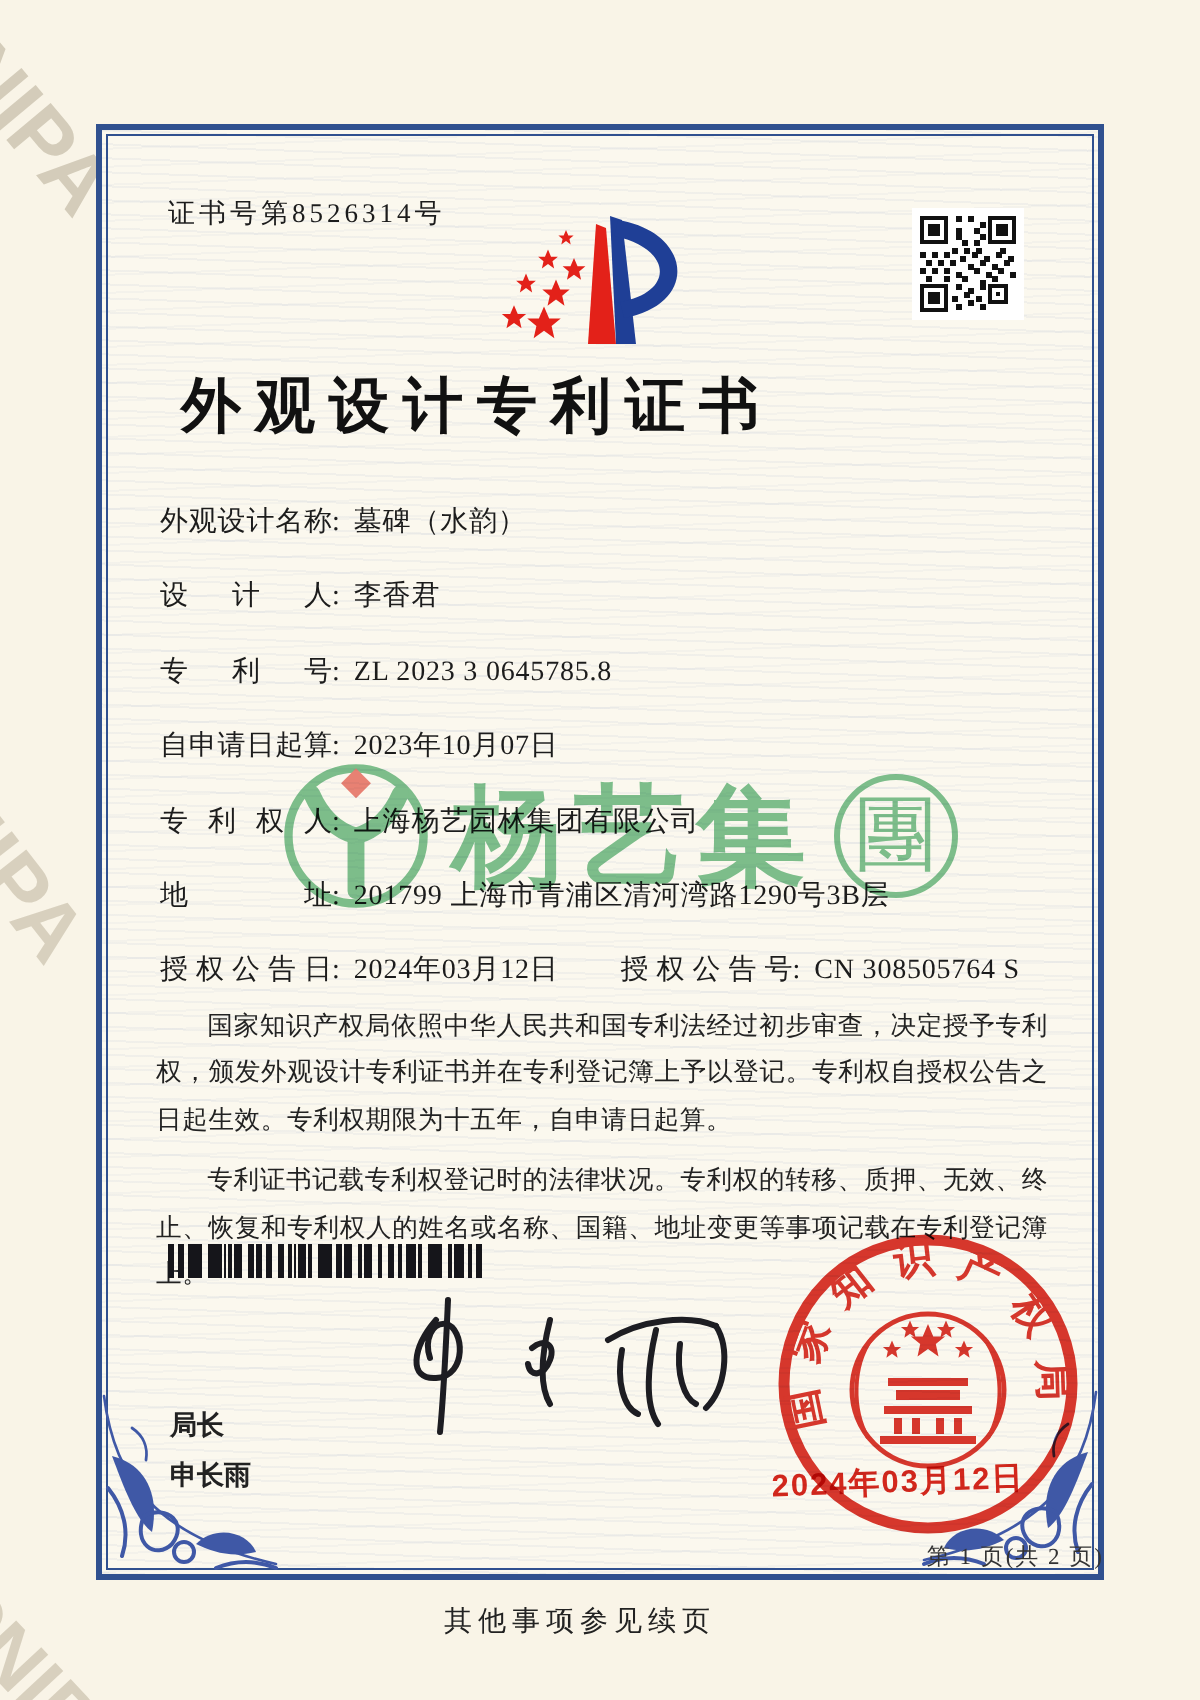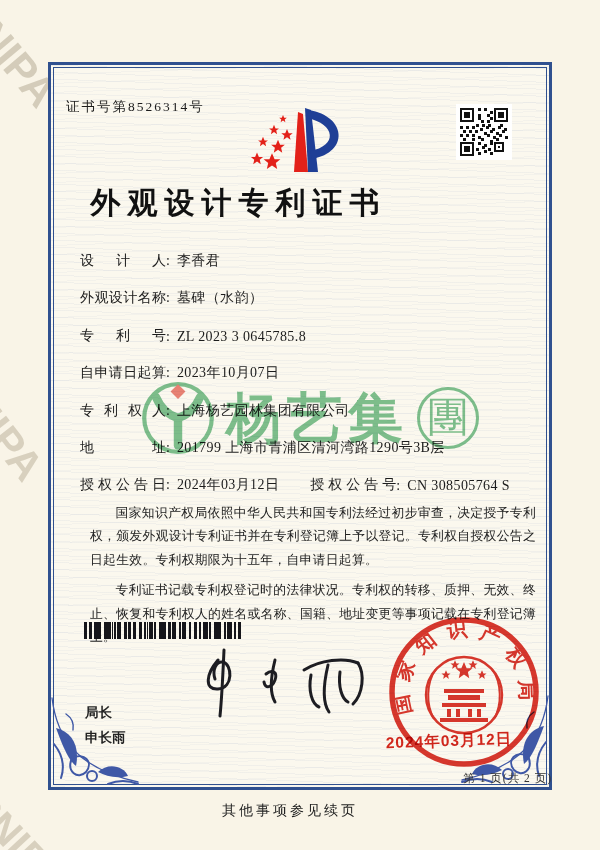--- a/index.html
+++ b/index.html
@@ -19,38 +19,38 @@
 
   
   .frame{position:absolute;left:48px;top:62px;width:504px;height:728px;box-sizing:border-box;
          border:3px solid #30508f;z-index:2;
          background-color:#fbf8ee;
          background-image:
            repeating-linear-gradient(2deg,  rgba(148,163,196,.10) 0 1px, transparent 1px 7px),
            repeating-linear-gradient(-2deg, rgba(148,163,196,.07) 0 1px, transparent 1px 9px);}
   .frame-inner{position:absolute;inset:2px;border:1px solid #30508f;pointer-events:none;}
 
-  .cert-no{position:absolute;left:66px;top:98px;font-size:13.5px;letter-spacing:2px;z-index:4;}
+  .cert-no{position:absolute;left:84px;top:98px;font-size:13.5px;letter-spacing:2px;z-index:4;}
 
   .logo{position:absolute;left:248px;top:94px;z-index:4;}
   .qr{position:absolute;left:456px;top:104px;width:56px;height:56px;background:#fff;
       padding:0;z-index:4;display:flex;align-items:center;justify-content:center;}
 
   .title{position:absolute;left:0;top:183px;width:477px;text-align:center;font-size:30px;
          font-weight:bold;letter-spacing:7px;color:#111;z-index:4;}
 
   .fields{position:absolute;left:80px;top:252px;width:430px;z-index:4;}
   .field-row{height:20px;margin-bottom:17.4px;font-size:14px;white-space:nowrap;}
   .lbl{display:inline-block;width:86px;text-align:justify;text-align-last:justify;vertical-align:bottom;}
   .colon{display:inline-block;margin-right:7px;}
   .val{letter-spacing:.4px;}
   .field-row.double{display:flex;}
   .fgroup1{width:238px;}
 
-  .body-text{position:absolute;left:90px;top:502px;width:446px;z-index:4;
+  .body-text{position:absolute;left:78px;top:502px;width:446px;z-index:4;
              font-size:12.8px;line-height:1.83;letter-spacing:.3px;color:#222;text-align:justify;}
   .body-text p{margin:0 0 7px 0;text-indent:2em;}
 
   .barcode{position:absolute;left:84px;top:622px;width:158px;height:17px;z-index:4;
            background:
              repeating-linear-gradient(90deg,#15151a 0 2px,transparent 2px 5px),
              repeating-linear-gradient(90deg,#15151a 0 1px,transparent 1px 7px),
              repeating-linear-gradient(90deg,#15151a 0 3px,transparent 3px 11px);}
 
   .sig-block{position:absolute;left:85px;top:700px;z-index:4;
@@ -148,24 +148,24 @@
         M45 28h3v3h-3z M3 30h3v3h-3z M12 30h3v3h-3z M21 30h3v3h-3z M36 30h3v3h-3z M30 32h3v3h-3z
         M18 34h3v3h-3z M30 34h3v3h-3z M24 36h3v3h-3z M16 40h3v3h-3z M22 38h3v3h-3z M28 40h3v3h-3z
         M18 44h3v3h-3z M24 42h3v3h-3z M30 44h3v3h-3z"></path>
     </svg>
   </div>
 
   <div class="title">外观设计专利证书</div>
 
   <div class="fields">
     <div class="field-row">
+      <span class="lbl">外观设计名称</span><span class="colon">:</span><span class="val">墓碑（水韵）</span>
+    </div>
+    <div class="field-row">
       <span class="lbl">设计人</span><span class="colon">:</span><span class="val">李香君</span>
-    </div>
-    <div class="field-row">
-      <span class="lbl">外观设计名称</span><span class="colon">:</span><span class="val">墓碑（水韵）</span>
     </div>
     <div class="field-row">
       <span class="lbl">专利号</span><span class="colon">:</span><span class="val">ZL 2023 3 0645785.8</span>
     </div>
     <div class="field-row">
       <span class="lbl">自申请日起算</span><span class="colon">:</span><span class="val">2023年10月07日</span>
     </div>
     <div class="field-row">
       <span class="lbl">专利权人</span><span class="colon">:</span><span class="val">上海杨艺园林集团有限公司</span>
     </div>

